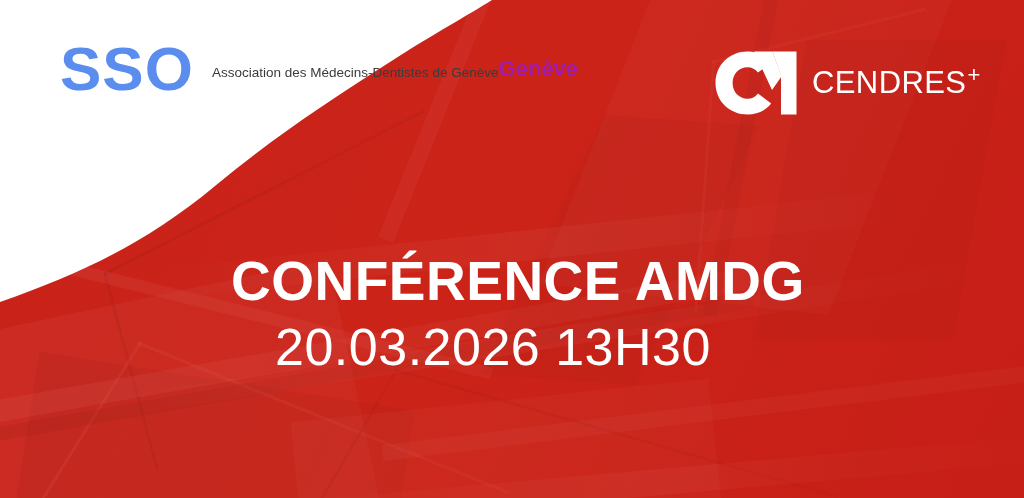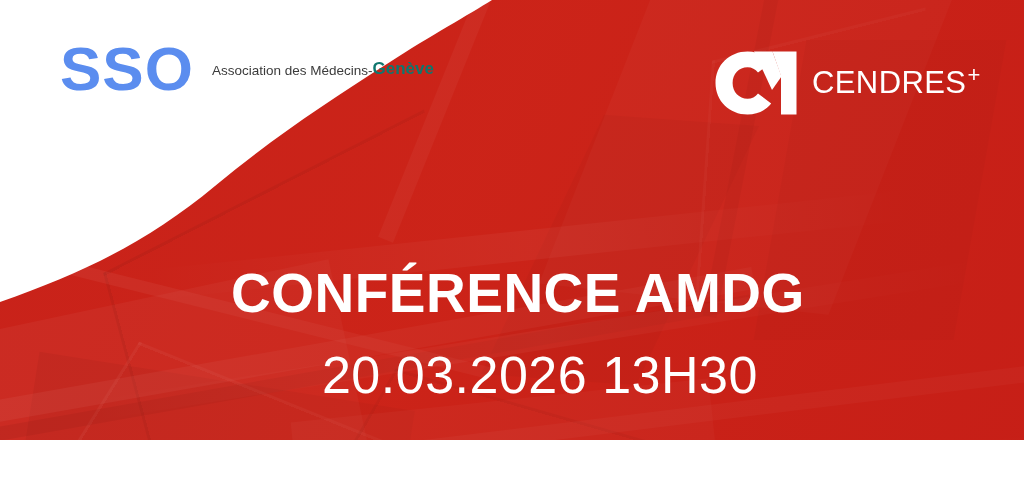--- a/index.html
+++ b/index.html
@@ -8,21 +8,21 @@
     padding: 0;
     background: #ffffff;
   }
   body {
     font-family: "Liberation Sans", sans-serif;
   }
 
   #banner {
     position: relative;
     width: 1024px;
-    height: 440px;
+    height: 498px;
     overflow: hidden;
     background: #ffffff;
   }
 
   
   .art-layer {
     position: absolute;
     inset: 0;
     overflow: hidden;
   }
@@ -105,23 +105,23 @@
     flex-direction: row;
     align-items: flex-end;
     line-height: 1.28;
   }
   .sso-line {
     font-size: 13.5px;
     color: #3b3b3b;
     white-space: nowrap;
   }
   .sso-city {
-    font-size: 17px;
+    font-size: 22px;
     font-weight: bold;
-    color: #0f766e;
+    color: #a21caf;
     margin-top: 1px;
     line-height: 1.1;
   }
 
   .logo-cm {
     position: absolute;
     left: 714px;
     top: 50px;
     display: flex;
     align-items: center;
@@ -147,37 +147,36 @@
     line-height: 1;
     position: relative;
     top: -4px;
     margin-left: 1px;
   }
 
   
   .headline {
     position: absolute;
     left: 231px;
-    top: 265px;
+    top: 253px;
     color: #ffffff;
-    text-align: center;
   }
   .headline-title {
     font-size: 55px;
     font-weight: bold;
     letter-spacing: 0.5px;
     line-height: 1.05;
     white-space: nowrap;
   }
   .headline-date {
     font-size: 52px;
     font-weight: normal;
     letter-spacing: 0.5px;
     line-height: 1.18;
-    margin-top: 22px;
+    margin-top: 6px;
     margin-left: 44px;
     white-space: nowrap;
   }
 </style>
 </head>
 <body>
 
 <div id="banner">
 
   <div class="art-layer">
@@ -212,20 +211,21 @@
   <svg class="swoosh" width="1024" height="498" viewBox="0 0 1024 498" aria-hidden="true">
     <path d="M 0,0 L 492,0 C 470,14 430,36 390,62
              C 330,100 270,140 215,186
              C 150,240 86,272 0,302 Z" fill="#ffffff"></path>
   </svg>
 
   <div class="logo-sso">
     <div class="sso-mark">SSO</div>
     <div class="sso-text">
       <div class="sso-line">Association des Médecins-</div>
+      <div class="sso-line">Dentistes de Genève</div>
       <div class="sso-city">Genève</div>
     </div>
   </div>
 
   <div class="logo-cm">
     <svg class="cm-mark" width="84" height="66" viewBox="0 0 84 66" aria-hidden="true">
 
       <path d="M 33.5,1.5 C 15.5,1.5 1.5,15.0 1.5,33.0 C 1.5,51.0 15.5,64.5 33.5,64.5
                C 43.5,64.5 51.8,60.4 57.2,53.6 L 44.0,43.4
                C 41.4,46.8 37.8,48.7 33.5,48.7 C 25.0,48.7 18.6,42.0 18.6,33.0

